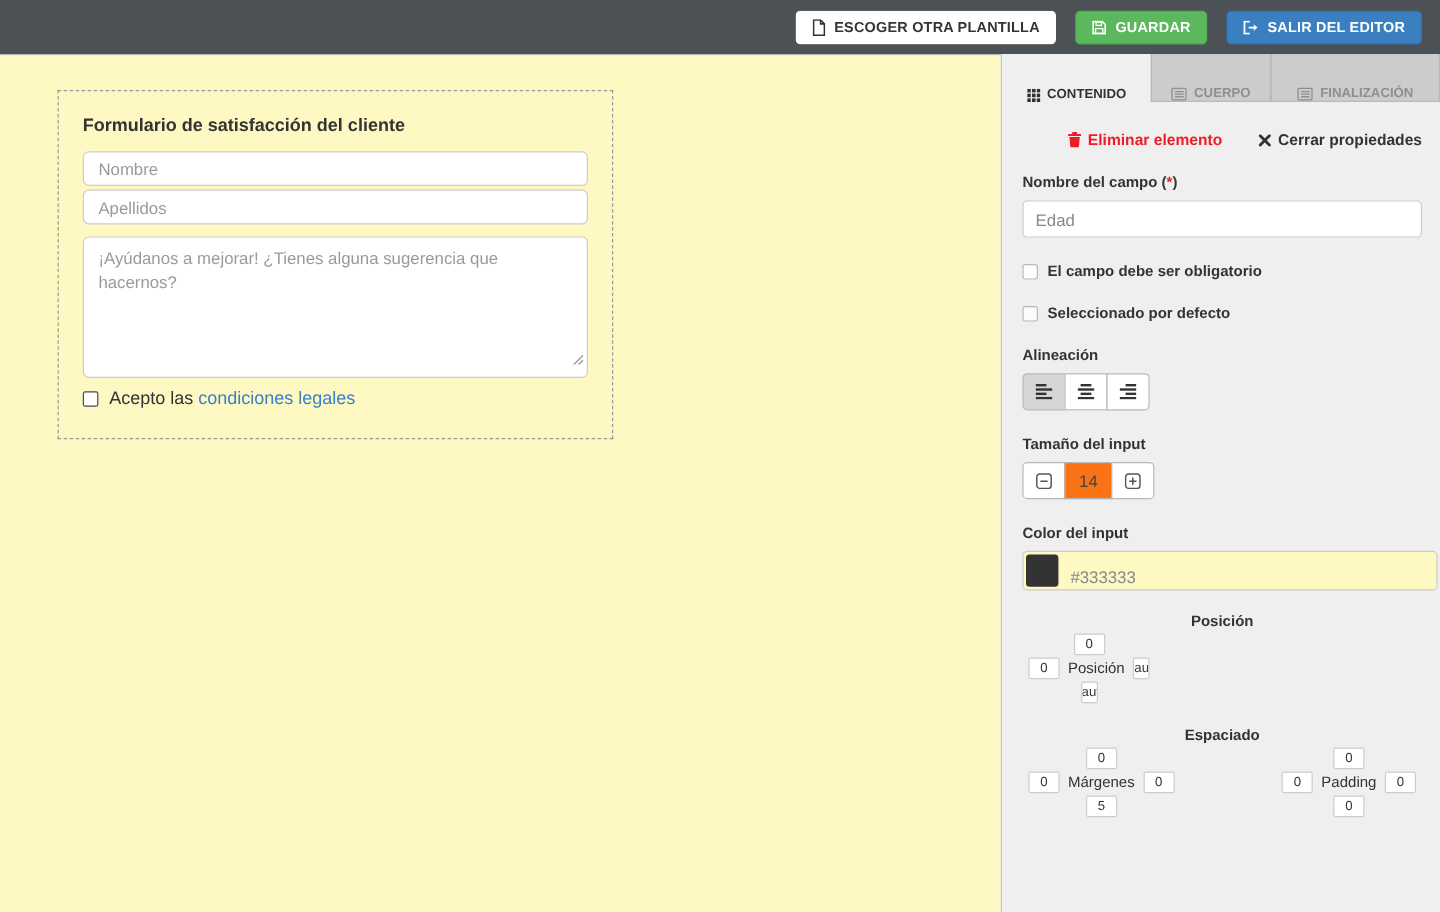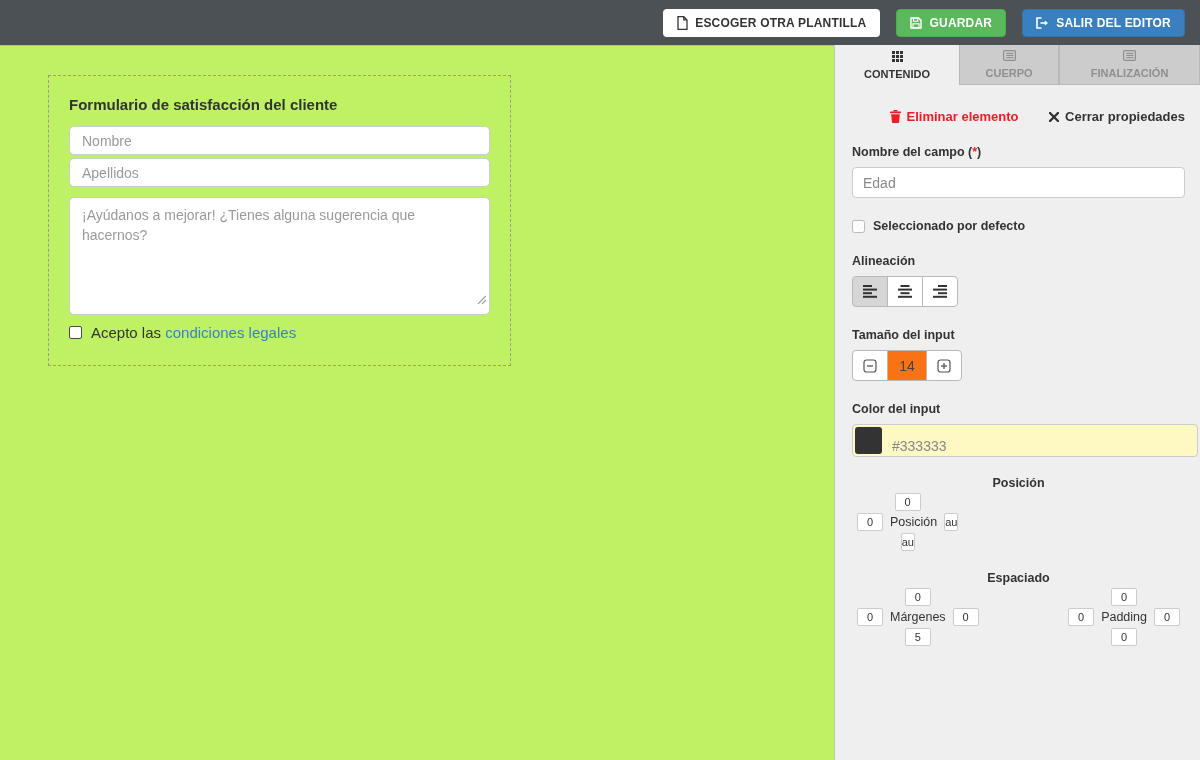--- a/index.html
+++ b/index.html
@@ -20,21 +20,21 @@
     height:28px; display:inline-flex; align-items:center; gap:7px;
     border-radius:4px; font-weight:bold; font-size:12px; letter-spacing:.2px;
     padding:0 13px; border:1px solid transparent; cursor:pointer;
     font-family:inherit; white-space:nowrap;
   }
   .tb-btn.white { background:#fff; color:#333; }
   .tb-btn.green { background:#5cb85c; color:#fff; border-color:#4cae4c; }
   .tb-btn.blue  { background:#3a80c1; color:#fff; border-color:#3573ad; }
 
   
-  .canvas { position:absolute; top:46px; left:0; width:834px; bottom:0; background:#bef264; }
+  .canvas { position:absolute; top:46px; left:0; width:834px; bottom:0; background:#fef9c3; }
   .form-block {
     position:absolute; left:48px; top:29px; width:463px;
     border:1px dashed #9a9a9a; padding:18px 20px 24px;
   }
   .form-title { font-size:15px; font-weight:bold; color:#333; margin:2px 0 13px; }
   .form-input {
     display:block; width:100%; height:29px;
     border:1px solid #ccc; border-radius:5px; background:#fff;
     padding:0 12px; font-size:14px; color:#555; margin-bottom:3px;
     font-family:inherit;
@@ -48,22 +48,22 @@
   .cb { width:13px; height:13px; border:1px solid #4a4a4a; border-radius:2px; background:#fff; flex:none; cursor:pointer; }
   .link { color:#3a80c8; cursor:pointer; }
 
   
   .sidebar {
     position:absolute; top:45px; right:0; width:366px; bottom:0;
     background:#efefef; border-left:1px solid #c5c5c5;
   }
   .tabs { display:flex; height:40px; }
   .tab {
-    display:flex; align-items:center; justify-content:center; gap:6px;
-    font-size:11px; font-weight:bold; cursor:pointer;flex-direction:column;
+    display:flex; align-items:flex-end; justify-content:center; gap:6px;
+    font-size:11px; font-weight:bold; cursor:pointer;
   }
   .tab.active   { width:34%;   background:#efefef; color:#333; }
   .tab.inactive { background:#ccc; color:#8f8f8f; border:1px solid #b9b9b9; border-top:none; }
   .tab:nth-child(2) { width:27.4%; }
   .tab:nth-child(3) { width:38.6%; }
 
   .panel { padding:0 15px 0 17px; }
   .actions { display:flex; margin-top:24px; }
   .action {
     flex:1; display:flex; align-items:center; justify-content:flex-end; gap:6px;
@@ -231,20 +231,24 @@
       </div>
     </div>
 
     <div class="f-label">
       <span>Nombre del campo (</span><span class="star">*</span><span>)</span>
     </div>
     <input class="text-input" type="text" value="Edad" style="">
 
     <div class="s-cb-row">
       <span class="s-cb"></span>
+      <span>El campo debe ser obligatorio</span>
+    </div>
+    <div class="s-cb-row">
+      <span class="s-cb"></span>
       <span>Seleccionado por defecto</span>
     </div>
 
     <div class="f-label">Alineación</div>
     <div class="btn-group">
       <button class="ctl-btn active">
         <svg width="14" height="13" viewBox="0 0 14 13" fill="#333">
           <rect x="0" y="0" width="9" height="2"></rect>
             <rect x="0" y="3.6" width="14" height="2"></rect>
           <rect x="0" y="7.2" width="9" height="2"></rect>

